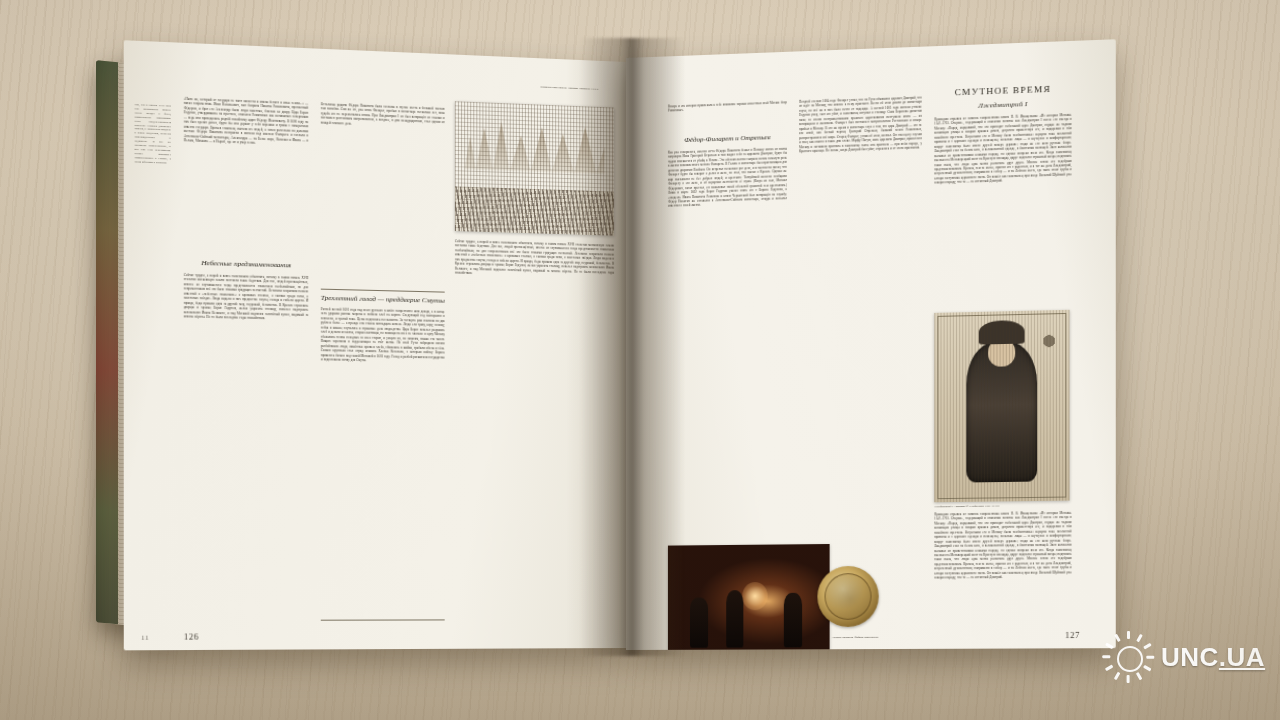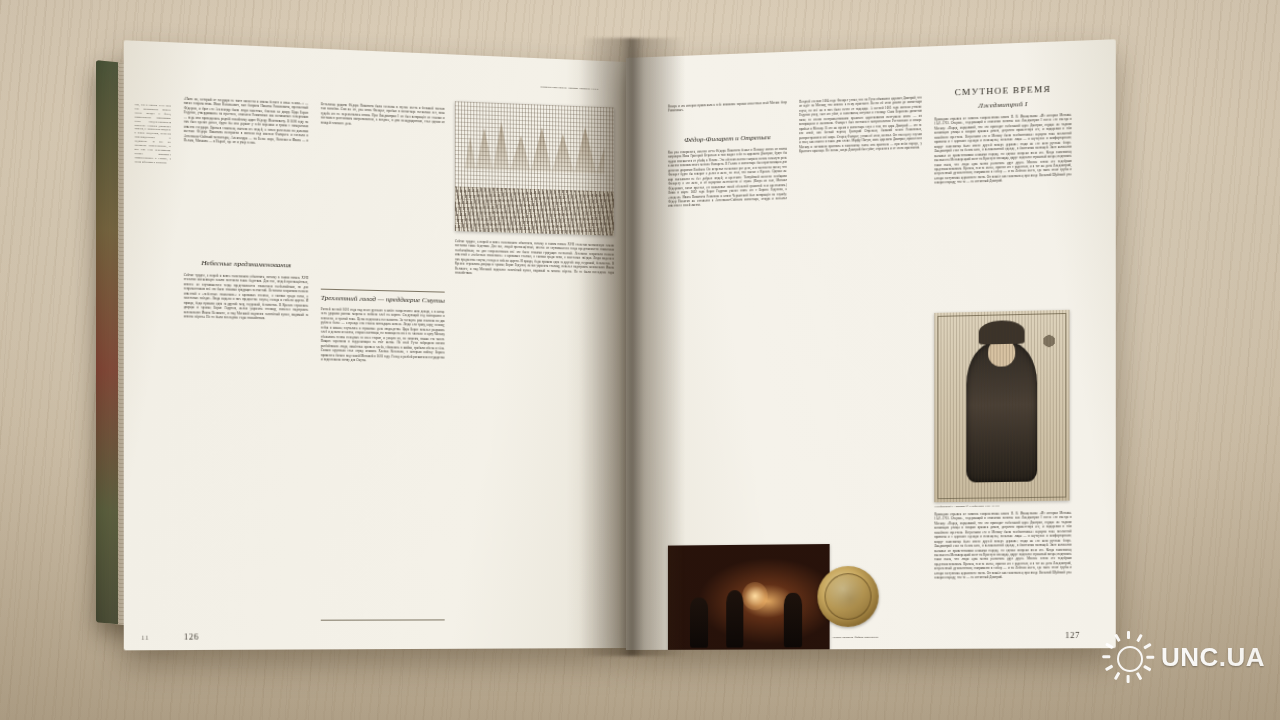--- a/index.html
+++ b/index.html
@@ -225,21 +225,21 @@
     border:2.5px solid #fff;
   }
   #watermark .sun i{
     position:absolute;left:25px;top:0;width:2.6px;height:8px;background:#fff;
     transform-origin:1.3px 26px;border-radius:1px;
   }
   #watermark .wm-text{
     font-size:26px;font-weight:bold;letter-spacing:.5px;
     text-shadow:0 1px 2px rgba(0,0,0,.35);
   }
-  #watermark .wm-text .dot{opacity:.95;}
+  #watermark .wm-text .dot{opacity:.95;text-decoration:underline;}
 </style>
 </head>
 <body>
 
 <div id="scene">
 
   <div class="desk">
     <div class="grain"></div>
     <div class="vign"></div>
   </div>

